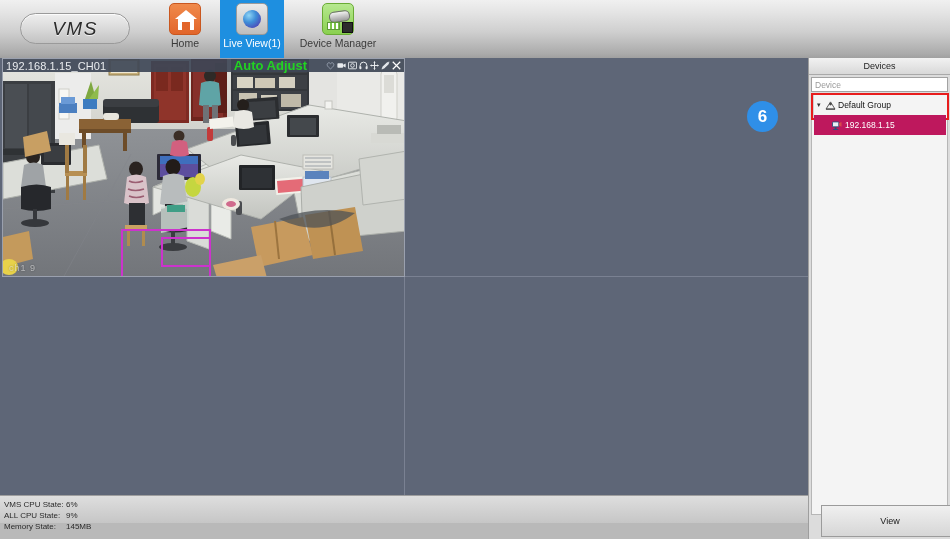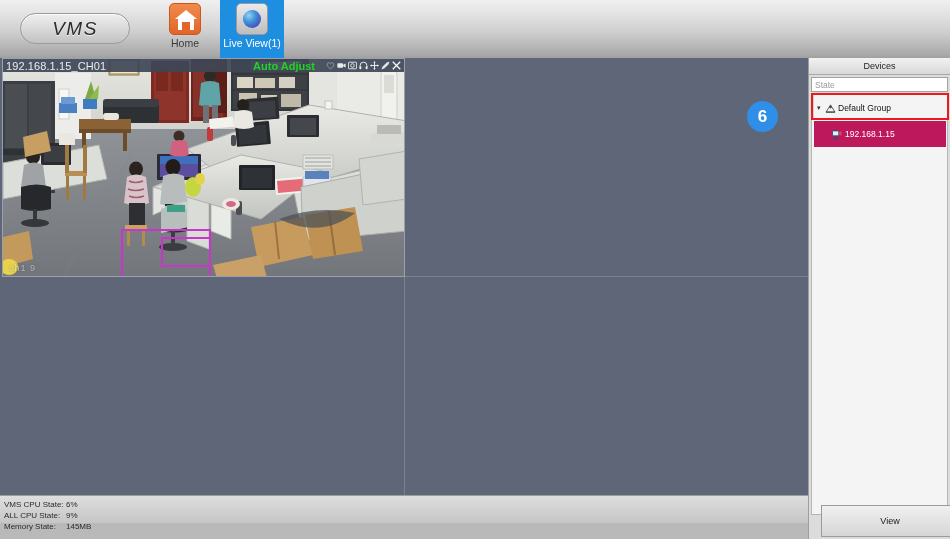--- a/index.html
+++ b/index.html
@@ -96,21 +96,21 @@
   .cell.active { border: 1px solid #9aa0ae; }
 
   
   .cell-bar {
     position: absolute; left: 0; top: 0; right: 0; height: 13px;
     background: rgba(62,70,86,.92);
     display: flex; align-items: center; z-index: 5;
   }
   .cell-title { font-size: 11px; color: #e9ecef; padding-left: 3px; white-space: nowrap; letter-spacing: .1px; }
   .cell-bar-right { margin-left: auto; display: flex; align-items: center; gap: 2px; padding-right: 3px; }
-  .auto-adjust { font-size: 11px; color: #22d322; font-weight: bold; margin-right: 9px; white-space:nowrap; }
+  .auto-adjust { font-size: 13px; color: #22d322; font-weight: bold; margin-right: 17px; white-space:nowrap; }
   .bar-ico { width: 9px; height: 9px; position: relative; display: inline-block; cursor: pointer; }
   .bar-ico svg { display: block; }
 
   
   .scene { position: absolute; inset: 0; }
   .scene .sv { position:absolute; }
 
   #watermark {
     position: absolute; left: 6px; bottom: 3px; font-size: 9px;
     color: rgba(255,255,255,.55); letter-spacing: 1px; z-index: 4;
@@ -161,21 +161,21 @@
     display: flex; align-items: center; padding-left: 3px; cursor: text;
   }
   #tree-wrap {
     position: absolute; left: 2px; top: 35px; width: 138px; height: 27px;
     border: 2px solid #e81c1c;
   }
   #tree {
     position: absolute; inset: 0; background: #f4f4f4;
     border-left: 1px solid #cfcfcf;
   }
-  .tree-row { height: 26px; display: flex; align-items: center; font-size: 8.5px; color: #111; }
+  .tree-row { height: 20px; display: flex; align-items: center; font-size: 8.5px; color: #111; }
   .tree-row.lvl1 { padding-left: 3px; }
   .tree-row.lvl2 { padding-left: 18px; background: #be185d; color: #fff; margin-right:1px; }
   .chevron { width: 8px; font-size: 7px; color: #333; }
   .ico-grp { width: 11px; height: 9px; margin-right: 2px; position: relative; }
   .ico-cam { width: 10px; height: 9px; margin-right: 3px; position: relative; }
 
   #tree-body {
     position: absolute; left: 2px; top: 62px; right: 2px; bottom: 24px;
     background: #f4f4f4; border: 1px solid #b6b6b6; border-top: none;
   }
@@ -203,20 +203,26 @@
           <i></i>
         </div>
       <div class="nav-lbl">Home</div>
     </div>
 
     <div class="navbtn active" id="nav-live">
       <div class="nav-ico ico-live"></div>
       <div class="nav-lbl">Live View(1)</div>
     </div>
 
+    <div class="navbtn" id="nav-dev">
+      <div class="nav-ico ico-dev">
+          <i></i>
+        </div>
+      <div class="nav-lbl">Device Manager</div>
+    </div>
   </div>
 
   <div id="video-area">
     <div id="grid">
 
       <div class="cell active">
         <div class="scene">
           <svg class="sv" width="404" height="219" viewBox="0 0 404 219" style="left:0;top:0;">
             <defs>
               <linearGradient id="flr" x1="0" y1="0" x2="0" y2="1">
@@ -492,21 +498,21 @@
       </div>
     </div>
 
   </div>
 
   <div id="right-panel">
 
     <div id="devices-header">Devices</div>
 
     <div id="filter-input">
-      <span>State</span>
+      <span>Device</span>
     </div>
 
     <div id="tree-body"></div>
 
     <div id="tree-wrap">
       <div id="tree">
 
         <div class="tree-row lvl1">
           <span class="chevron">▾</span>
           <span class="ico-grp">

